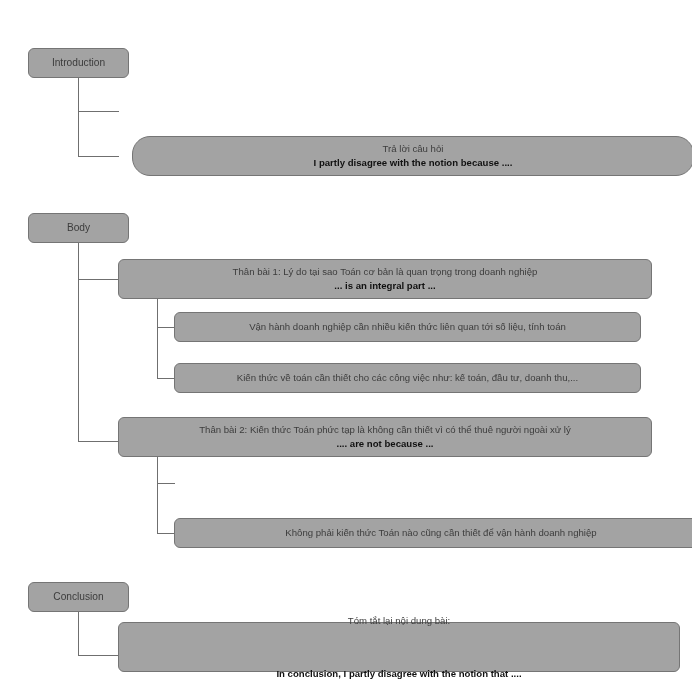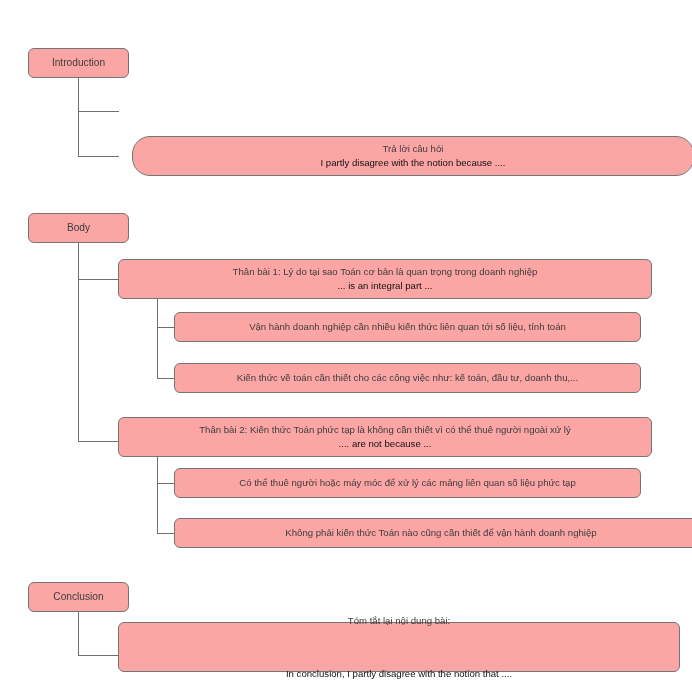--- a/index.html
+++ b/index.html
@@ -16,21 +16,21 @@
   }
   #canvas {
     position: absolute;
     inset: 0;
     width: 692px;
     height: 700px;
   }
   .node {
     position: absolute;
     box-sizing: border-box;
-    background: #fca5a5;
+    background: #a3a3a3;
     border: 1.4px solid #757575;
     border-radius: 6px;
     display: flex;
     flex-direction: column;
     align-items: center;
     justify-content: center;
     text-align: center;
     color: #3c3c3c;
     font-size: 9.6px;
     line-height: 14px;
@@ -42,21 +42,21 @@
     color: #1d1d1d;
     font-size: 10.2px;
   }
   .line-main {
     color: #3c3c3c;
     font-weight: normal;
     white-space: nowrap;
   }
   .line-bold {
     color: #111111;
-    font-weight: normal;
+    font-weight: bold;
     white-space: nowrap;
   }
   .connector {
     position: absolute;
     background: #6f6f6f;
     z-index: 1;
   }
   .connector.v { width: 1.1px; }
   .connector.h { height: 1.1px; }
 </style>
@@ -106,23 +106,20 @@
 
   <div class="node" style="left:118px; top:417px; width:534px; height:40px;">
     <span class="line-main">Thân bài 2: Kiến thức Toán phức tạp là không cần thiết vì có thể thuê người ngoài xử lý</span>
     <span class="line-bold">.... are not because ...</span>
   </div>
 
   <div class="connector v" style="left:157px; top:457px; height:77px;"></div>
   <div class="connector h" style="left:157px; top:483px; width:18px;"></div>
   <div class="connector h" style="left:157px; top:533px; width:18px;"></div>
 
-  <div class="node" style="left:174px; top:468px; width:467px; height:30px;">
-    <span class="line-main">Có thể thuê người hoặc máy móc để xử lý các mảng liên quan số liệu phức tạp</span>
-  </div>
 
   <div class="node" style="left:174px; top:518px; width:534px; height:30px;text-align:center;">
     <span class="line-main">Không phải kiến thức Toán nào cũng cần thiết để vận hành doanh nghiệp</span>
   </div>
 
   <div class="connector v" style="left:78px; top:612px; height:44px;"></div>
   <div class="connector h" style="left:78px; top:655px; width:41px;"></div>
 
   <div class="node section" style="left:28px; top:582px; width:101px; height:30px;">
     <span class="line-main">Conclusion</span>

